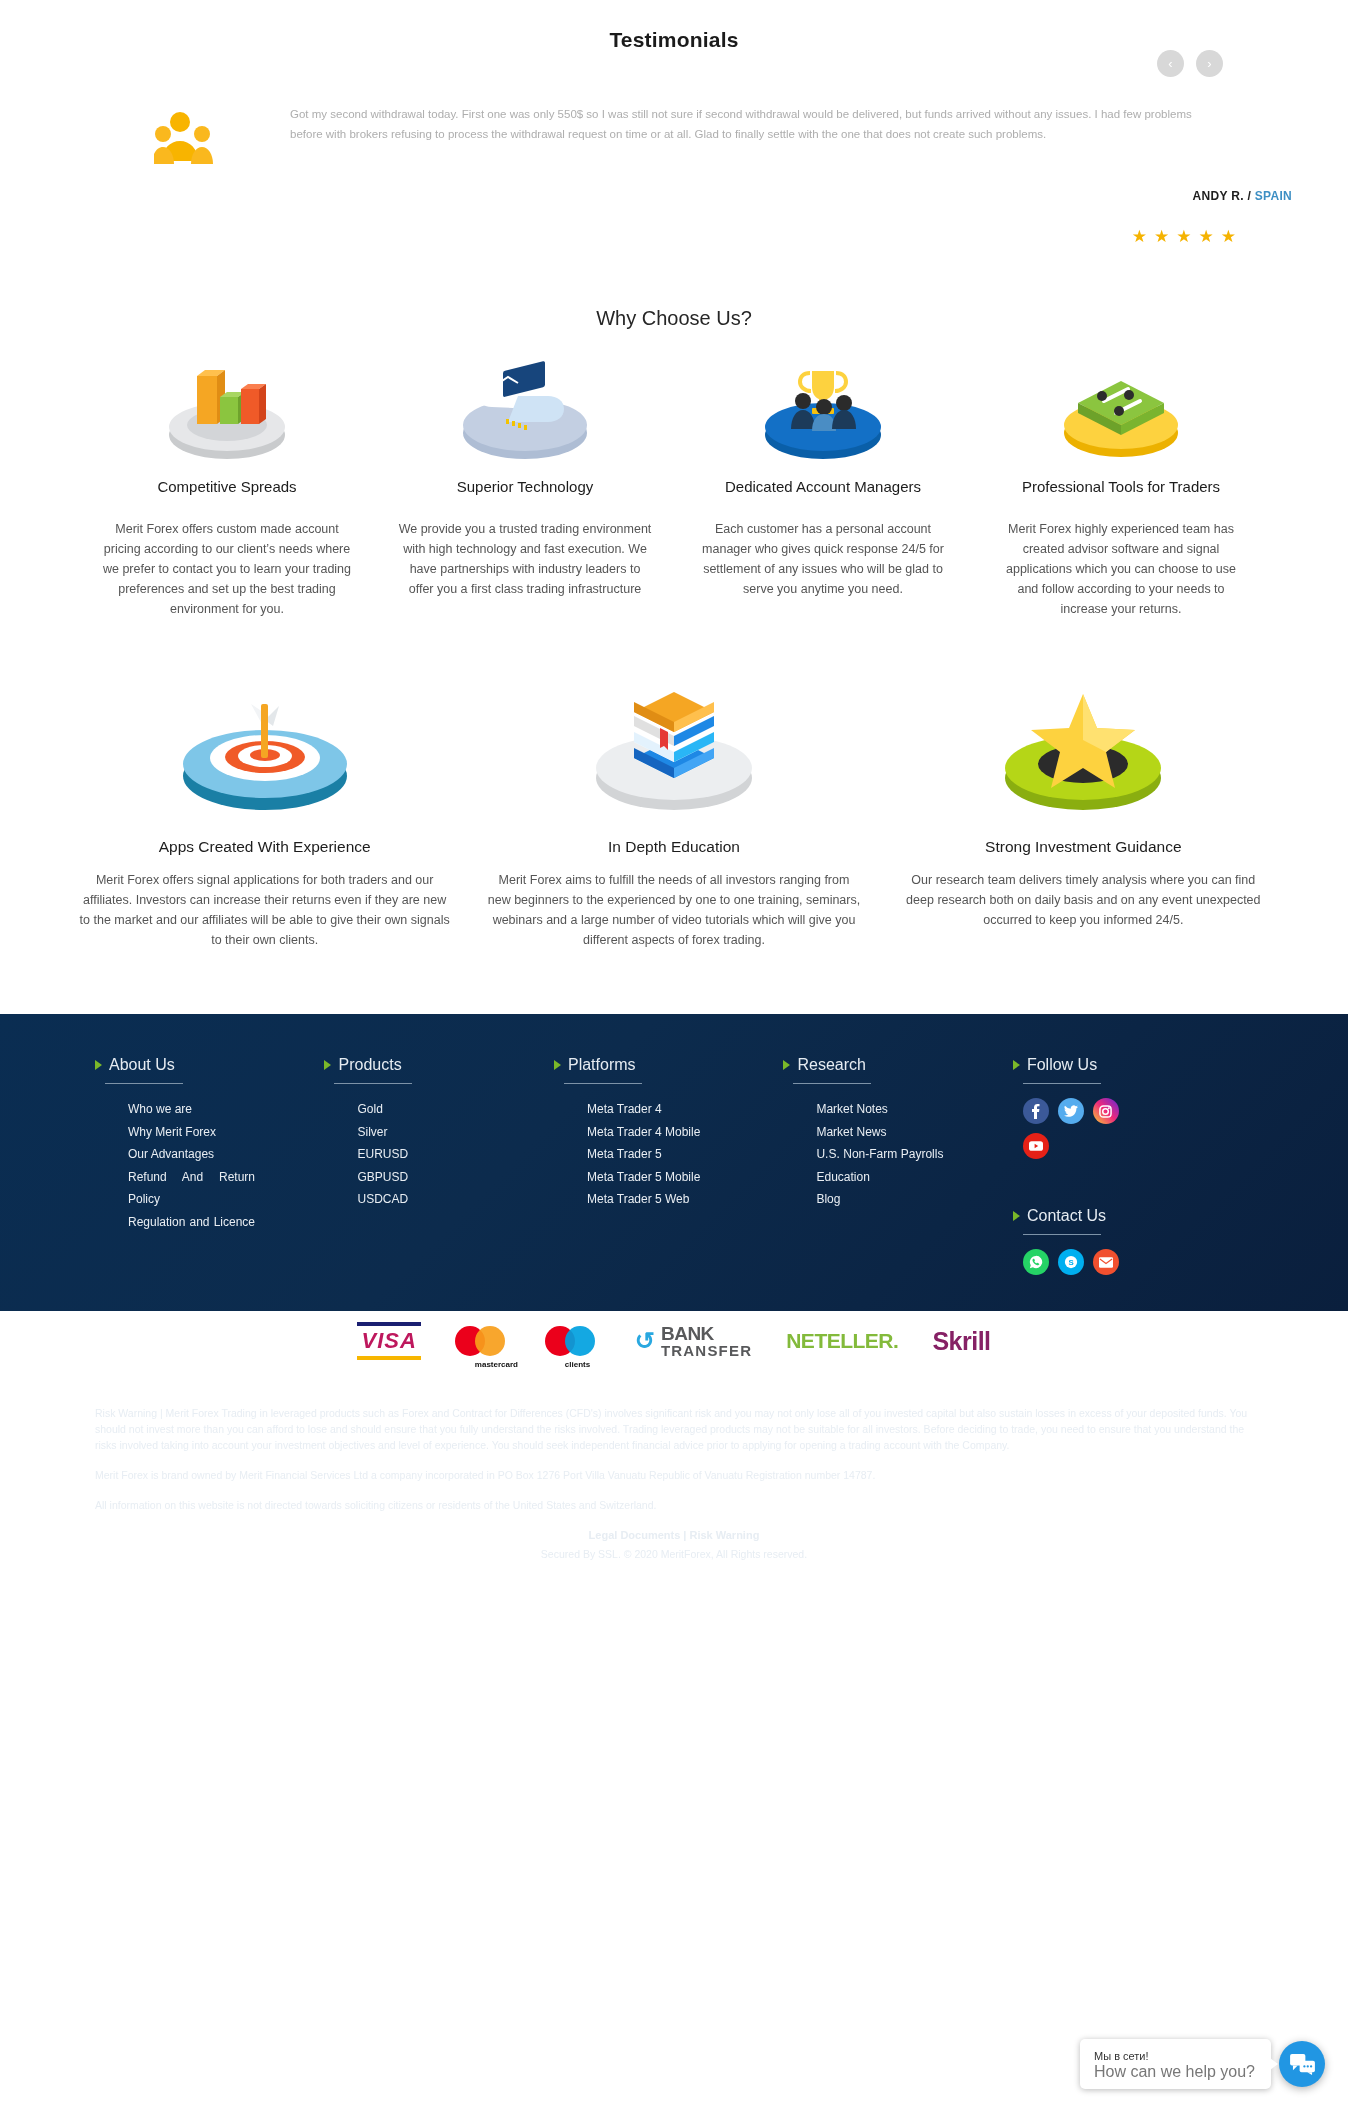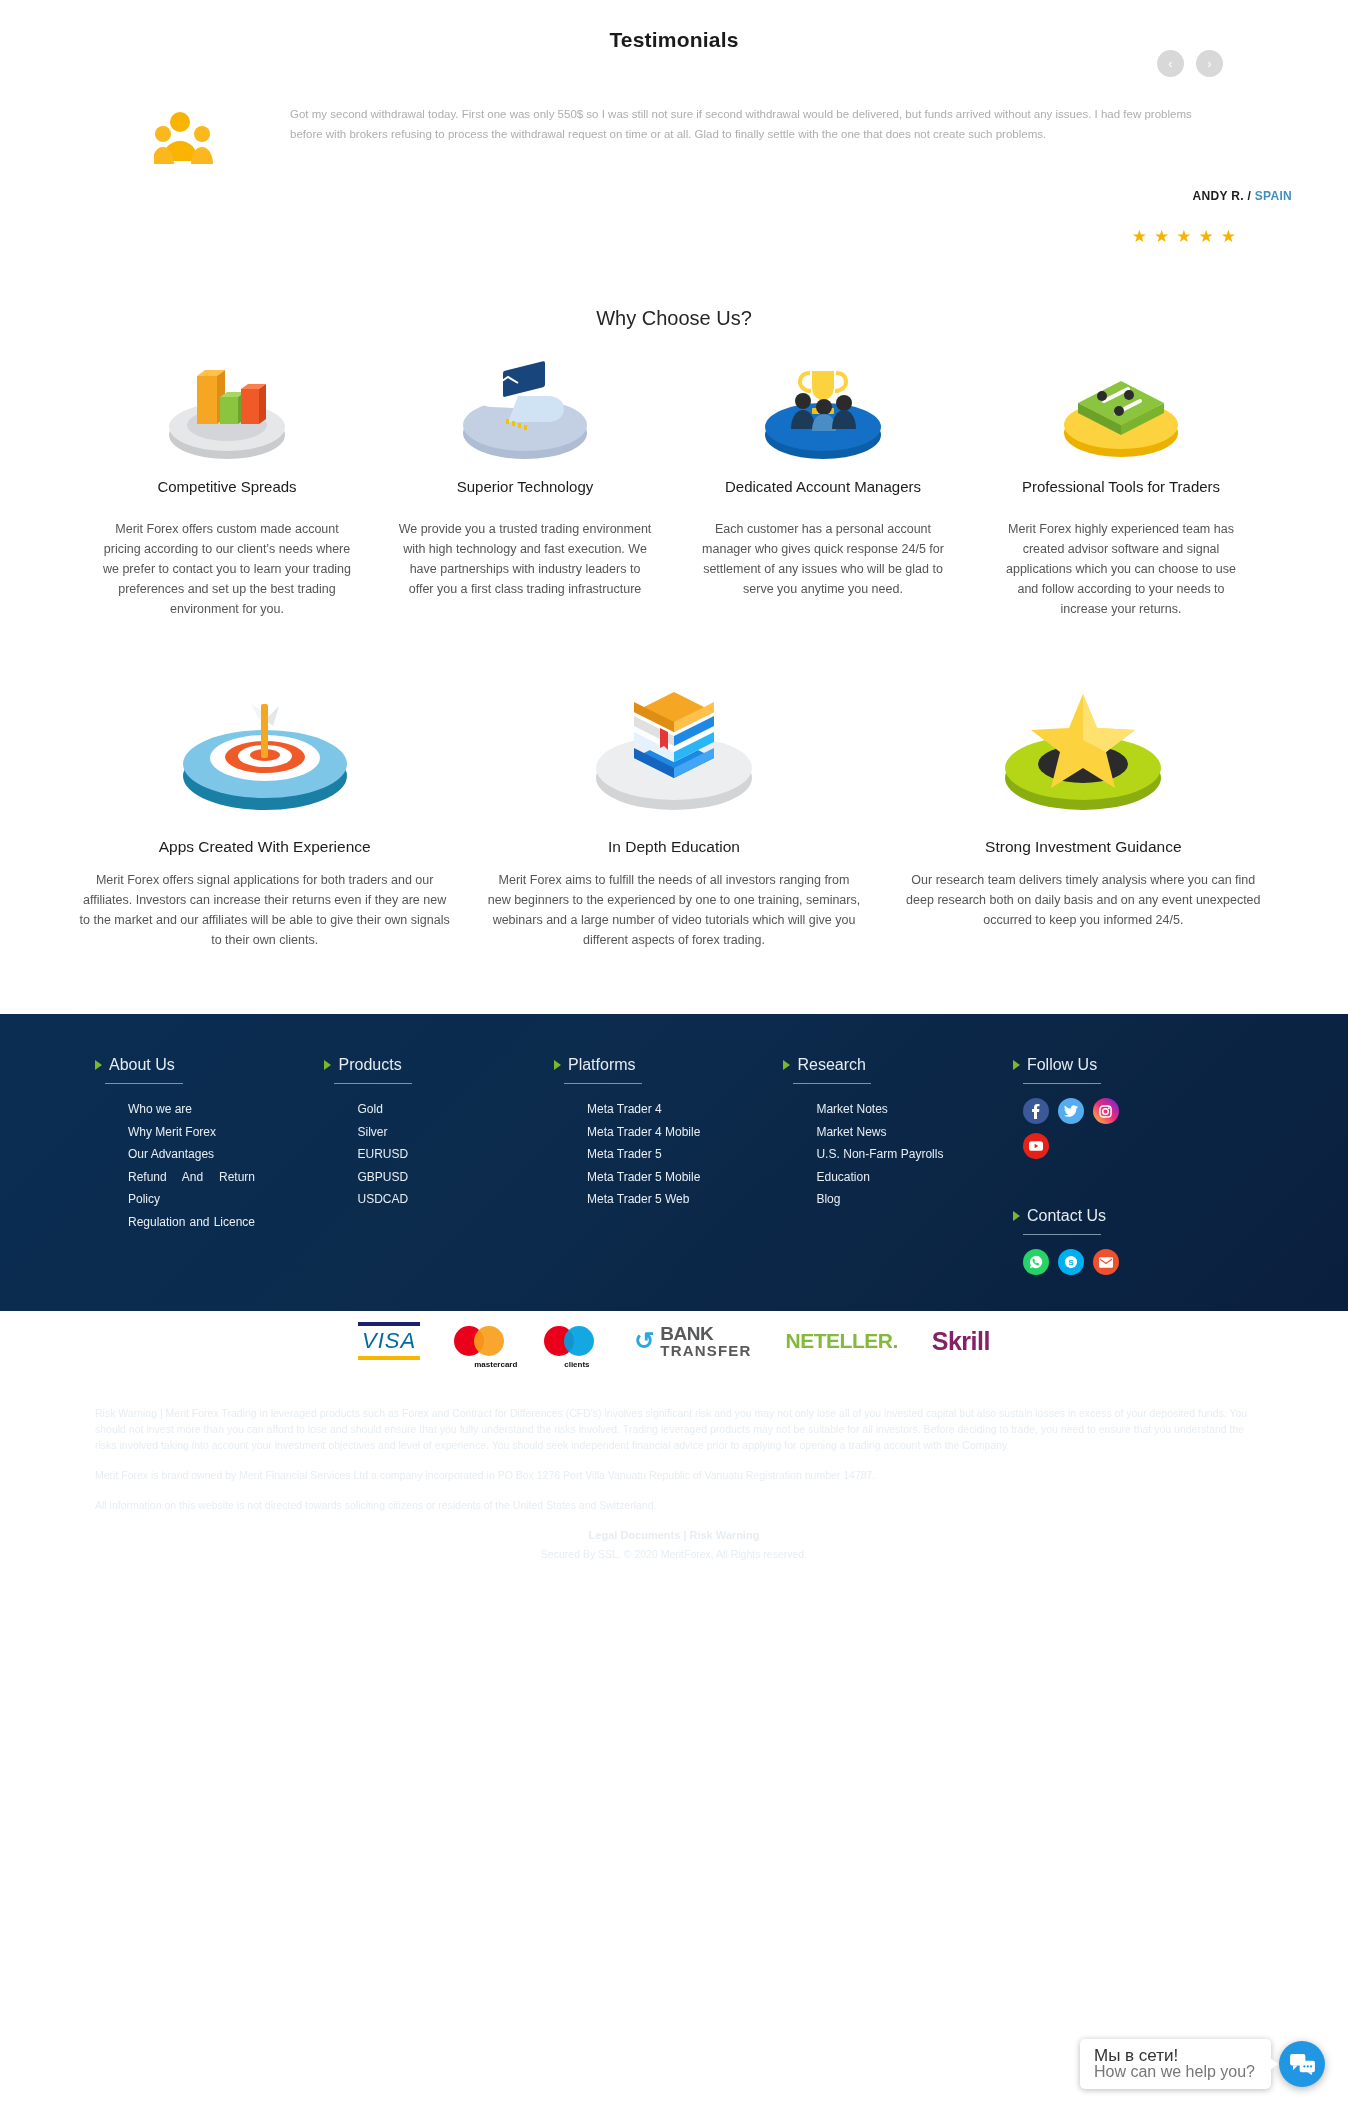--- a/index.html
+++ b/index.html
@@ -73,21 +73,21 @@
   .soc svg { display:block; }
   .soc.fb{background:#3b5998;} .soc.tw{background:#55acee;}
   .soc.ig{background:linear-gradient(45deg,#f9ce34,#ee2a7b,#6228d7);}
   .soc.yt{background:#e62117;} .soc.wa{background:#25d366;}
   .soc.sk{background:#00aff0;} .soc.mail{background:#f1502f;}
   .fcol.follow .fh.contact { margin-top:48px; }
 
   
   .payments { background:#fff; padding:13px 0; display:flex; align-items:center; justify-content:center; gap:34px; }
   .pay { display:flex; align-items:center; justify-content:center; height:34px; }
-  .visa { color:#0369a1; font-weight:normal; font-style:italic; font-size:22px; letter-spacing:1px; border-top:4px solid #1a1f71; border-bottom:4px solid #f7b600; padding:2px 4px;}
+  .visa { color:#be185d; font-weight:bold; font-style:italic; font-size:22px; letter-spacing:1px; border-top:4px solid #1a1f71; border-bottom:4px solid #f7b600; padding:2px 4px;}
   .mc-wrap, .mo-wrap { position:relative; width:56px; height:34px; }
   .mc-wrap .c,.mo-wrap .c { position:absolute; top:2px; width:30px;height:30px;border-radius:50%; }
   .mc-wrap .c1{left:0;background:#eb001b;} .mc-wrap .c2{left:20px;background:#f79e1b;opacity:.92;}
   .mo-wrap .c1{left:0;background:#eb001b;} .mo-wrap .c2{left:20px;background:#00a1df;opacity:.92;}
   .paylabel { position:absolute; bottom:-11px; left:20px; font-size:8px; color:#111; font-weight:bold; }
   .bank { display:flex; align-items:center; gap:6px; }
   .bank-arrows { color:#29a8e0; font-size:24px; font-weight:bold; }
   .bank-txt { line-height:1; }
   .bank-txt .b1 { font-size:19px; font-weight:bold; color:#58595b; letter-spacing:-.5px;}
   .bank-txt .b2 { font-size:15px; font-weight:bold; color:#58595b; letter-spacing:1.2px;}
@@ -98,21 +98,21 @@
   .legal { background:linear-gradient(120deg,#0b2a4c 0%,#0a2murgle 0%,#0b2645 60%,#081c36 100%); padding:34px 95px 30px 95px; color:#e7edf3; }
   .legal p { font-size:10.5px; line-height:16px; margin-bottom:14px; text-align:left; }
   .legal .center { text-align:center; }
   .legal .bold { font-weight:bold; font-size:11px; margin-bottom:3px; }
   .legal .small { font-size:10.5px; }
 
   
   .chat { position:absolute; right:23px; bottom:19px; display:flex; align-items:center; gap:8px; }
   .chat-bubble { background:#fff; border-radius:5px; padding:9px 16px 9px 14px; position:relative; box-shadow:0 1px 6px rgba(0,0,0,.28); }
   .chat-bubble:after { content:""; position:absolute; right:-7px; top:50%; margin-top:-6px; border-left:8px solid #fff; border-top:6px solid transparent; border-bottom:6px solid transparent;}
-  .chat-l1 { font-size:17px; color:#333; line-height:16px;}
+  .chat-l1 { font-size:11px; color:#333; line-height:16px;}
   .chat-l2 { font-size:16px; color:#777; line-height:16px;}
   .chat-btn { width:46px;height:46px;border-radius:50%;background:#2196e3;display:flex;align-items:center;justify-content:center; box-shadow:0 2px 8px rgba(0,0,0,.3);}
 </style>
 </head>
 <body>
 
 <section class="testimonials">
   <div class="t-title">Testimonials</div>
   <div class="t-arrows">
     <div class="t-arrow">‹</div>

